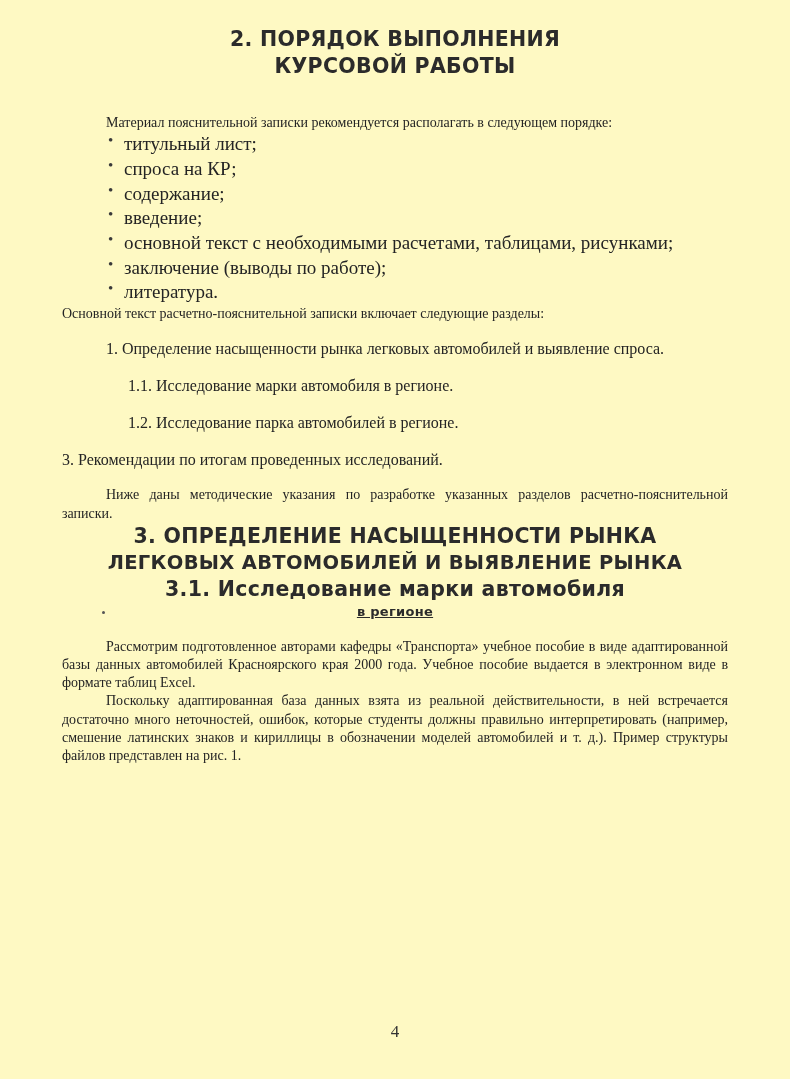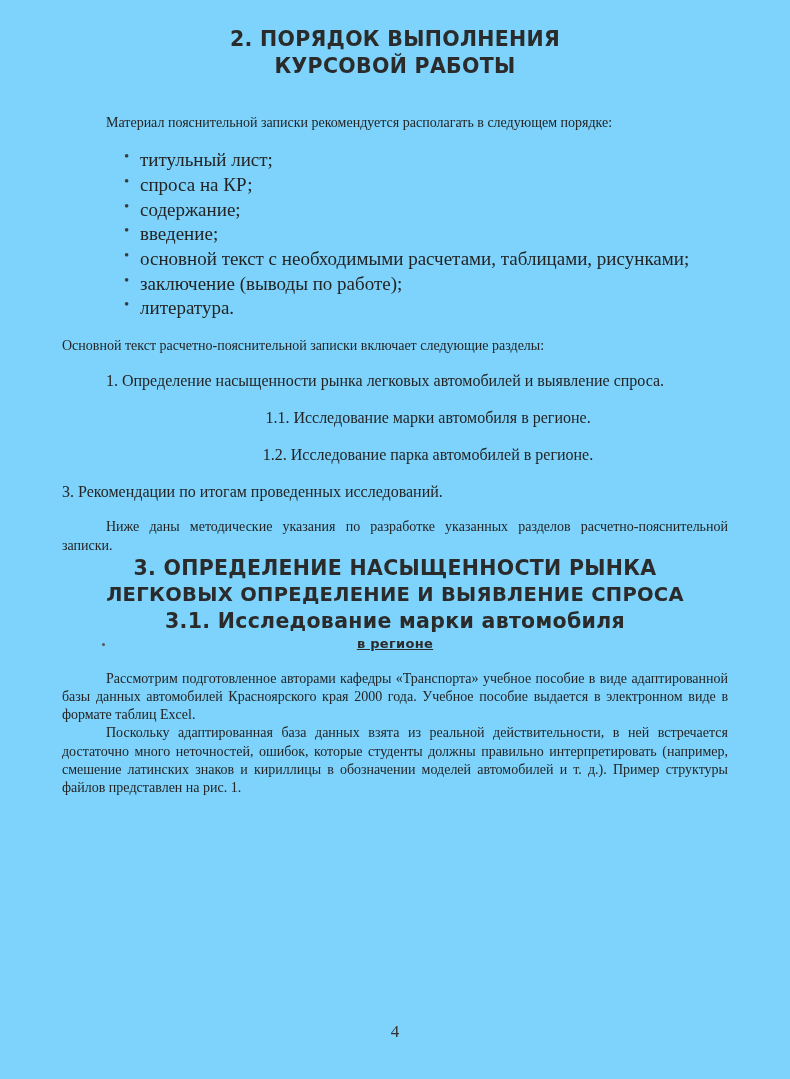--- a/index.html
+++ b/index.html
@@ -11,21 +11,21 @@
     width: 790px;
     height: 1079px;
     font-family: "Liberation Serif", serif;
     color: #2a2a2a;
     position: relative;
     overflow: hidden;
   }
   .page {
     position: absolute;
     inset: 0;
-    background: #7dd3fc;
+    background: #fef9c3;
   }
   .content {
     position: absolute;
     left: 62px;
     top: 26px;
     width: 666px;
   }
   h1.section-heading {
     font-family: "DejaVu Sans", sans-serif;
     font-weight: bold;
@@ -56,21 +56,21 @@
     color: #242424;
   }
   p.indent {
     text-indent: 44px;
   }
   .gap-after-heading2 {
     margin-top: 34px;
   }
   ul.bullet-list {
     list-style: none;
-    margin: 16px;
+    margin: 0;
     padding: 0;
   }
   ul.bullet-list li {
     font-size: 19px;
     line-height: 1.30;
     padding-left: 62px;
     position: relative;
     color: #242424;
   }
   ul.bullet-list li::before {
@@ -80,21 +80,21 @@
     top: -1px;
     font-size: 15px;
     color: #3a3a3a;
   }
   .numbered {
     font-size: 16px;
     line-height: 1.30;
     color: #242424;
   }
   .num-l1 { padding-left: 44px; }
-  .num-l2 { padding-left: 66px; text-align: center; }
+  .num-l2 { padding-left: 66px; }
   .just { text-align: justify; }
   .stray-dot {
     position: absolute;
     left: 40px;
     top: 0px;
     width: 3px;
     height: 3px;
     background: #555;
     border-radius: 50%;
   }
@@ -140,21 +140,21 @@
 
     <p class="numbered num-l1 just">1. Определение насыщенности рынка легковых автомобилей и выявление спроса.</p>
     <p class="numbered num-l2">1.1. Исследование марки автомобиля в регионе.</p>
     <p class="numbered num-l2">1.2. Исследование парка автомобилей в регионе.</p>
     <p class="numbered">3. Рекомендации по итогам проведенных исследований.</p>
 
     <p class="body-text indent">Ниже даны методические указания по разработке указанных разделов расчетно-пояснительной записки.</p>
 
     <div class="heading-block">
       <h1 class="section-heading heading-3">3. ОПРЕДЕЛЕНИЕ НАСЫЩЕННОСТИ РЫНКА</h1>
-      <h1 class="section-heading" style="font-size:19.5px;">ЛЕГКОВЫХ ОПРЕДЕЛЕНИЕ И ВЫЯВЛЕНИЕ СПРОСА</h1>
+      <h1 class="section-heading" style="font-size:19.5px;">ЛЕГКОВЫХ АВТОМОБИЛЕЙ И ВЫЯВЛЕНИЕ РЫНКА</h1>
       <span class="stray-dot" style="top:88px;"></span>
     </div>
 
     <div class="heading-block">
       <h1 class="section-heading heading-31">3.1. Исследование марки автомобиля</h1>
       <h1 class="section-heading" style="font-size:13px;text-decoration:underline;">в регионе</h1>
     </div>
 
     <div class="spacer-md"></div>
 

